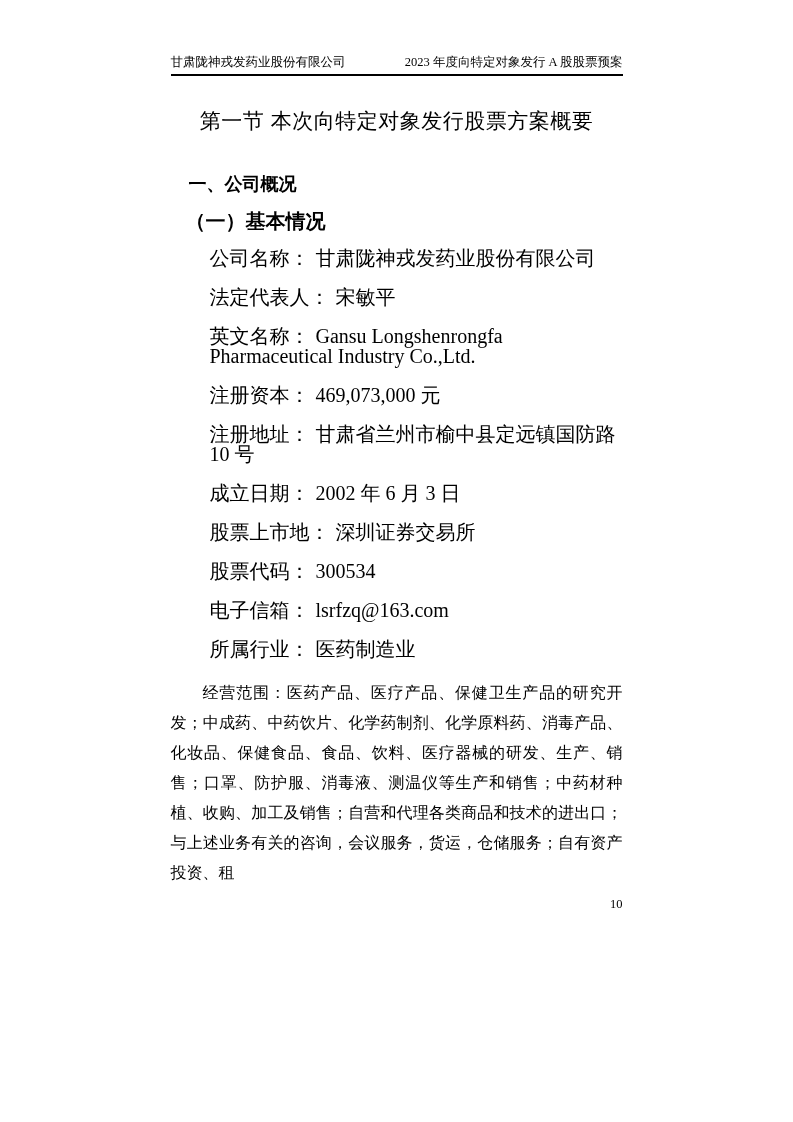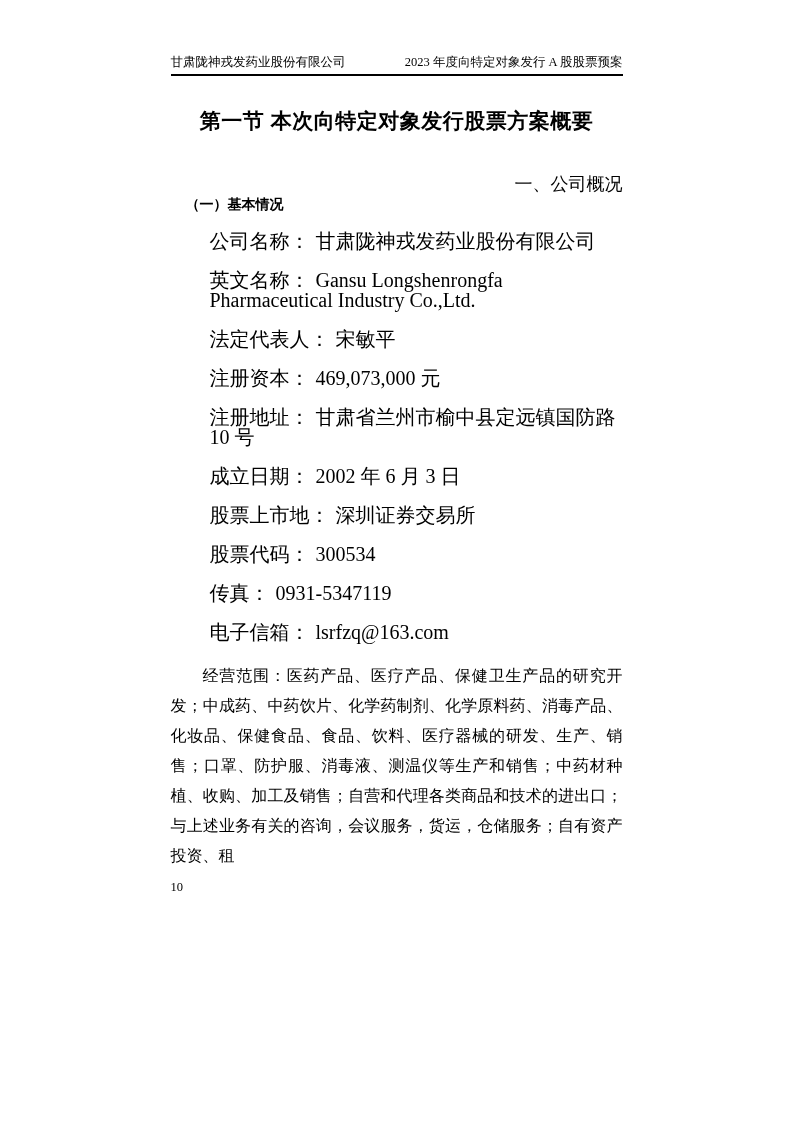--- a/index.html
+++ b/index.html
@@ -26,39 +26,39 @@
     margin-top: 54px;
     padding-bottom: 3px;
     border-bottom: 2px solid #000000;
     font-size: 12.5px;
     line-height: 17px;
   }
   .doc-title {
     margin-top: 30px;
     text-align: center;
     font-family: "Liberation Sans", "DejaVu Sans", sans-serif;
-    font-weight: bold;
+    font-weight: normal;
     font-size: 21px;
     line-height: 29px;
     letter-spacing: 0.5px;
   }
   .section-heading {
     margin-top: 38px;
-    margin-left: 7px;
+    margin-left: 18px;
     font-family: "Liberation Sans", "DejaVu Sans", sans-serif;
-    font-weight: normal;
+    font-weight: bold;
     font-size: 18px;
     line-height: 22px;
-    text-align: right;
   }
   .subsection-heading {
+    margin-top: 17px;
     margin-left: 15px;
     font-family: "Liberation Sans", "DejaVu Sans", sans-serif;
     font-weight: bold;
-    font-size: 14px;
+    font-size: 20px;
     line-height: 19px;
   }
   .info-list {
     margin-top: 17px;
   }
   .info-item {
     margin: 0 0 19px 39px;
     font-size: 20px;
     line-height: 20px;
   }
@@ -67,21 +67,21 @@
   }
   .scope-paragraph {
     margin-top: 19px;
     font-size: 16px;
     line-height: 30px;
     text-align: justify;
     text-indent: 2em;
   }
   .page-number {
     margin-top: 8px;
-    text-align: left;
+    text-align: right;
     font-size: 12.5px;
     line-height: 16px;
   }
 </style>
 </head>
 <body>
 
 <div class="page">
 
   <div class="doc-header">
@@ -93,45 +93,45 @@
 
   <div class="section-heading">一、公司概况</div>
 
   <div class="subsection-heading">（一）基本情况</div>
 
   <div class="info-list">
       <div class="info-item">
       <span class="info-label">公司名称：</span><span class="info-value">甘肃陇神戎发药业股份有限公司</span>
     </div>
       <div class="info-item">
-      <span class="info-label">英文名称：</span><span class="info-value">Gansu Longshenrongfa Pharmaceutical Industry Co.,Ltd.</span>
+      <span class="info-label">法定代表人：</span><span class="info-value">宋敏平</span>
     </div>
       <div class="info-item">
-      <span class="info-label">法定代表人：</span><span class="info-value">宋敏平</span>
+      <span class="info-label">英文名称：</span><span class="info-value">Gansu Longshenrongfa Pharmaceutical Industry Co.,Ltd.</span>
     </div>
       <div class="info-item">
       <span class="info-label">注册资本：</span><span class="info-value">469,073,000 元</span>
     </div>
       <div class="info-item">
       <span class="info-label">注册地址：</span><span class="info-value">甘肃省兰州市榆中县定远镇国防路 10 号</span>
     </div>
       <div class="info-item">
       <span class="info-label">成立日期：</span><span class="info-value">2002 年 6 月 3 日</span>
     </div>
       <div class="info-item">
       <span class="info-label">股票上市地：</span><span class="info-value">深圳证券交易所</span>
     </div>
       <div class="info-item">
       <span class="info-label">股票代码：</span><span class="info-value">300534</span>
     </div>
       <div class="info-item">
-      <span class="info-label">传真：</span><span class="info-value">0931-5347119</span>
+      <span class="info-label">电子信箱：</span><span class="info-value">lsrfzq@163.com</span>
     </div>
       <div class="info-item">
-      <span class="info-label">电子信箱：</span><span class="info-value">lsrfzq@163.com</span>
+      <span class="info-label">所属行业：</span><span class="info-value">医药制造业</span>
     </div>
     </div>
 
   <div class="scope-paragraph">经营范围：医药产品、医疗产品、保健卫生产品的研究开发；中成药、中药饮片、化学药制剂、化学原料药、消毒产品、化妆品、保健食品、食品、饮料、医疗器械的研发、生产、销售；口罩、防护服、消毒液、测温仪等生产和销售；中药材种植、收购、加工及销售；自营和代理各类商品和技术的进出口；与上述业务有关的咨询，会议服务，货运，仓储服务；自有资产投资、租</div>
 
   <div class="page-number">10</div>
 
 </div>
 
 </body></html>

